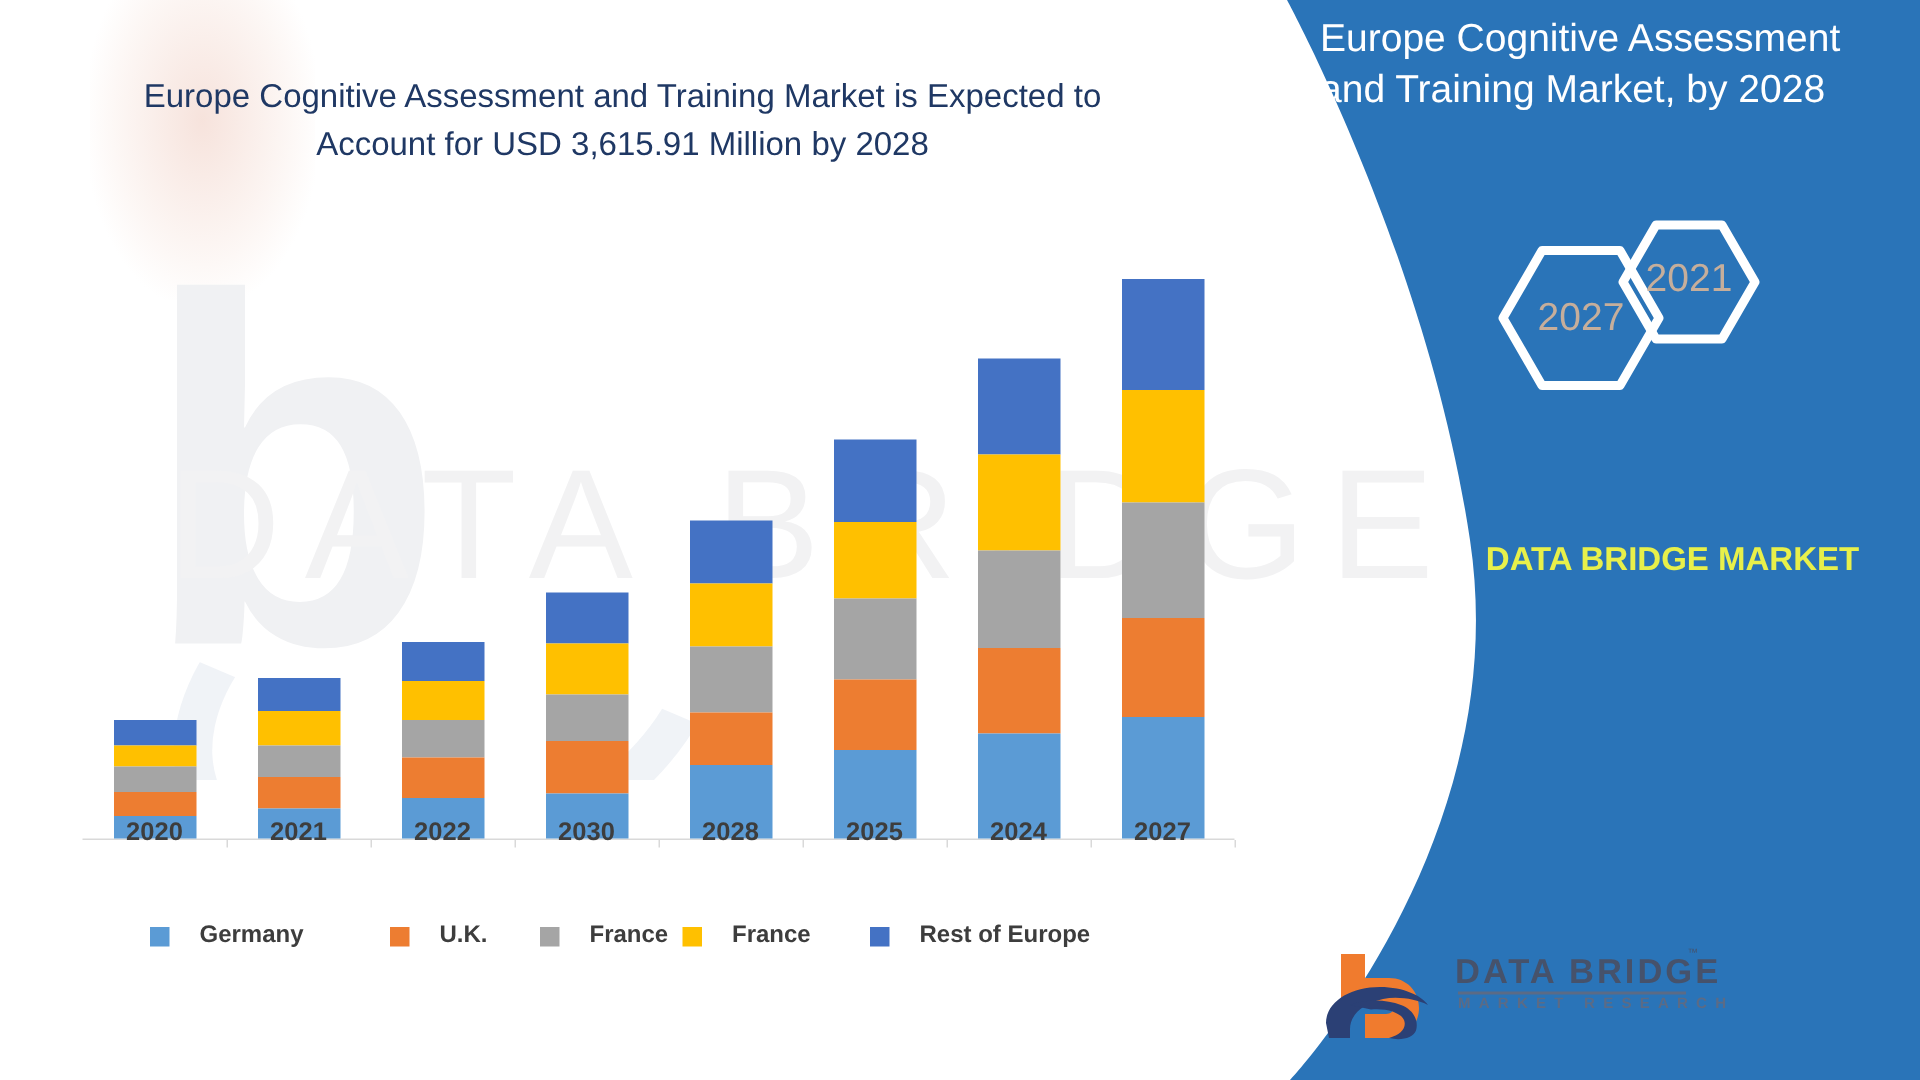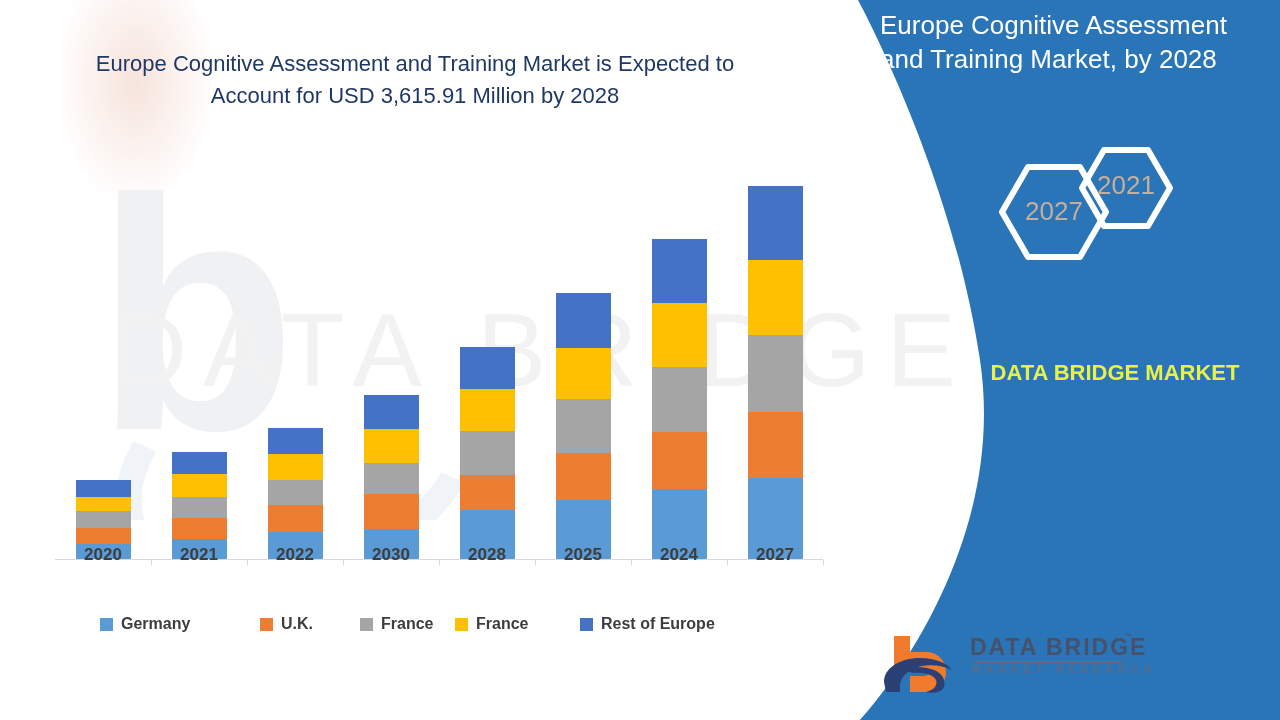--- a/index.html
+++ b/index.html
@@ -55,21 +55,21 @@
 
   
   .xlabels{position:absolute;left:55px;top:545px;width:768px;height:26px;}
   .xlab{
     position:absolute;top:0;width:80px;text-align:center;
     font-size:17px;font-weight:700;color:#3d3d3d;
   }
 
   
   .legend{position:absolute;left:55px;top:615px;width:768px;height:28px;}
-  .lg{position:absolute;top:0;display:flex;align-items:center;gap:8px;}
+  .lg{position:absolute;top:0;display:flex;align-items:center;gap:20px;}
   .lg-sw{width:13px;height:13px;display:block;flex:0 0 auto;}
   .lg-tx{font-size:16px;font-weight:700;color:#3d3d3d;white-space:nowrap;}
 
   
   .panel{
     position:absolute;left:780px;top:0;width:500px;height:720px;
     overflow:hidden;
   }
   .panel svg{position:absolute;left:0;top:0;}
   .panel-inner{position:absolute;left:0;top:0;width:500px;height:720px;}

